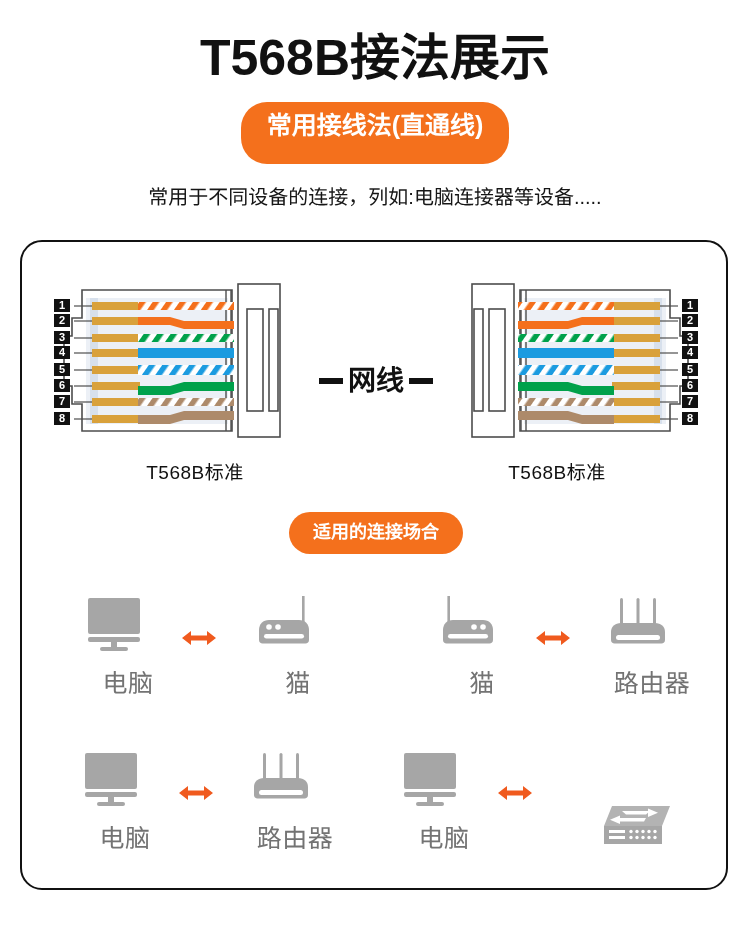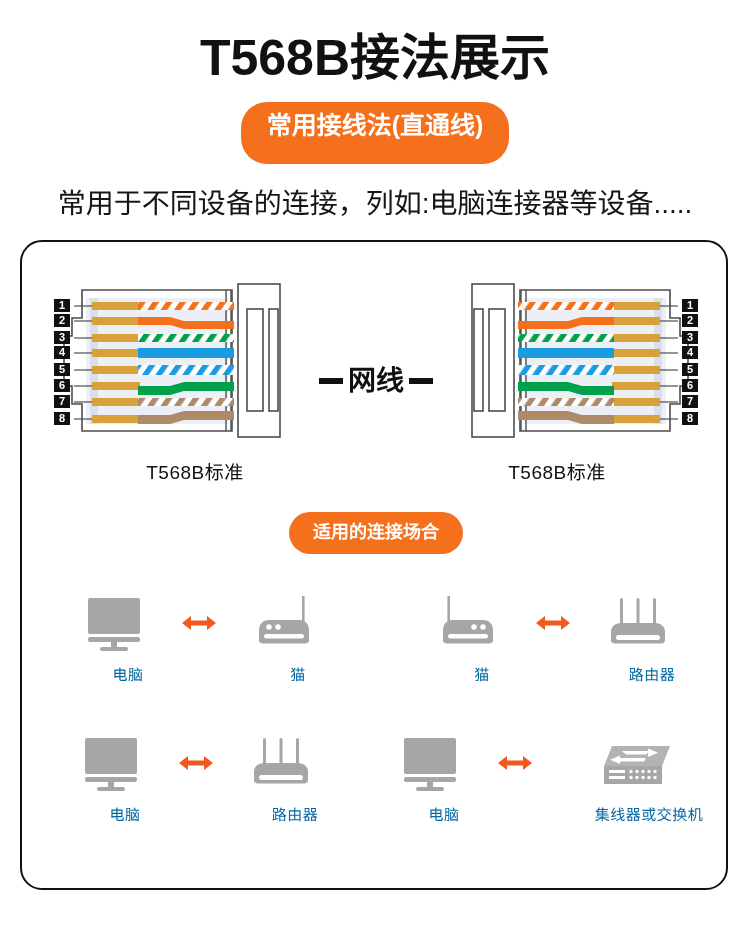--- a/index.html
+++ b/index.html
@@ -18,21 +18,21 @@
     line-height:1.15;color:#111;margin:8px;
   }
   .pill-wrap{margin-top:14px;display:flex;justify-content:center;}
   .pill{
     display:inline-block;background:#F4701C;color:#fff;
     font-size:25px;font-weight:bold;line-height:1;
     padding:11px 26px 26px 26px;border-radius:26px;
     white-space:nowrap;
   }
   .subtitle{
-    margin-top:17px;font-size:28px;color:#161616;
+    margin-top:17px;font-size:20px;color:#161616;
     letter-spacing:0px;white-space:nowrap;
   }
 
   
   .card{
     position:absolute;left:20px;top:240px;
     width:708px;height:650px;
     border:2px solid #111;border-radius:22px;
     background:#fff;box-sizing:border-box;
   }
@@ -76,21 +76,21 @@
   .scen-rowline{display:flex;width:708px;margin-bottom:48px;}
   .scen-pair{
     flex:1 1 50%;display:flex;align-items:flex-end;justify-content:center;
   }
   .dev{
     width:120px;display:flex;flex-direction:column;
     align-items:center;justify-content:flex-end;
   }
   .dev-icon{height:62px;display:flex;align-items:flex-end;justify-content:center;}
   .dev-label{
-    margin-top:9px;font-size:15px;color:#0369a1;white-space:nowrap;
+    margin-top:9px;font-size:25px;color:#737373;white-space:nowrap;
     letter-spacing:0.5px;
     margin-left:28px;
   }
   .dev.wide{width:190px;}
   .arrow{
     width:50px;display:flex;align-items:center;justify-content:center;
     height:62px;margin-bottom:30px;
   }
   .arrow svg{display:block;}
 </style>
@@ -455,20 +455,19 @@
                     <circle cx="57" cy="35.5" r="1.7"></circle>
                   <circle cx="63" cy="35.5" r="1.7"></circle>
                   <circle cx="39" cy="41.5" r="1.7"></circle>
                     <circle cx="45" cy="41.5" r="1.7"></circle>
                   <circle cx="51" cy="41.5" r="1.7"></circle>
                     <circle cx="57" cy="41.5" r="1.7"></circle>
                   <circle cx="63" cy="41.5" r="1.7"></circle>
                 </g>
               </svg>
             </div>
-            <div class="dev-label">集线器或交换机</div>
           </div>
         </div>
       </div>
 
     </div>
   </div>
 </div>
 
 </body></html>

